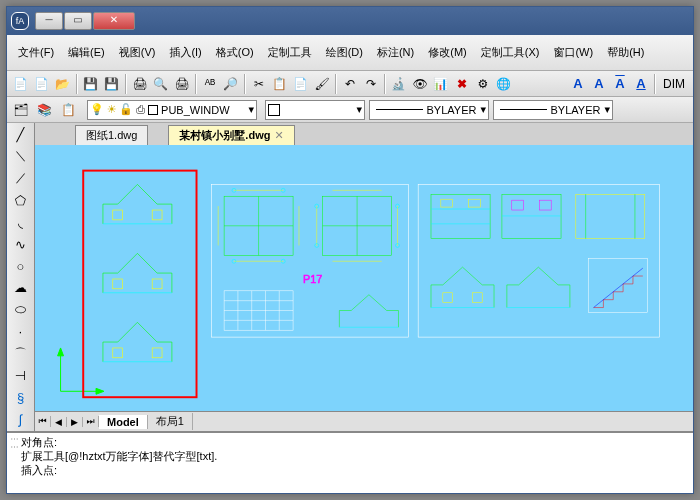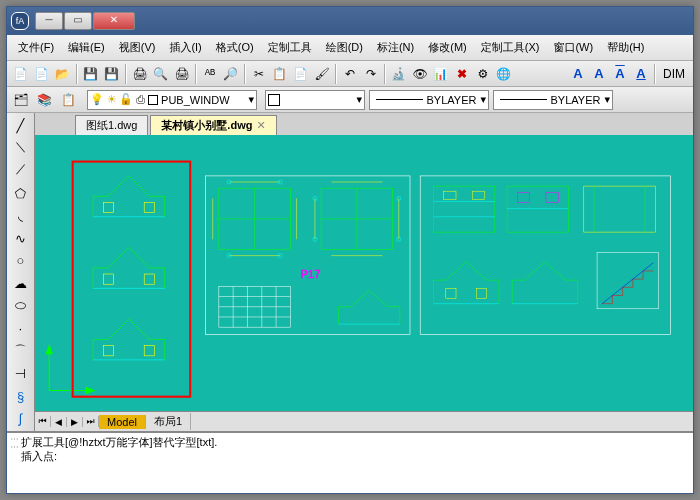--- a/index.html
+++ b/index.html
@@ -4,41 +4,41 @@
 <style>
 *{box-sizing:border-box;margin:0;padding:0;font-family:"Microsoft YaHei",SimSun,sans-serif;font-size:11px;user-select:none}
 body{background:#888;padding:6px;width:700px;height:500px;overflow:hidden}
 .win{width:688px;height:488px;background:#e8e8e8;border:1px solid #3a5a8a;display:flex;flex-direction:column;box-shadow:0 0 8px rgba(0,0,0,.3)}
 .titlebar{height:28px;background:linear-gradient(#4a6a9a,#3a5a8a);display:flex;align-items:center;padding:0 4px;color:#fff}
 .titlebar .logo{width:18px;height:18px;background:#2a4a7a;border:1px solid #fff;border-radius:6px;display:flex;align-items:center;justify-content:center;font-size:9px;font-weight:normal;margin-right:6px}
 .titlebar .title{flex:1;font-size:12px;white-space:nowrap;overflow:hidden}
 .winctrl{display:flex;gap:1px}
 .winctrl div{width:28px;height:18px;background:linear-gradient(#eee,#ccc);border:1px solid #888;border-radius:2px;text-align:center;line-height:14px;font-size:10px;color:#333}
 .winctrl .close{background:linear-gradient(#e88,#c44);color:#fff;width:42px}
-.menubar{height:26px;background:linear-gradient(#f4f4f4,#e0e0e0);display:flex;align-items:center;padding:0 4px;border-bottom:1px solid #aaa}
+.menubar{height:36px;background:linear-gradient(#f4f4f4,#e0e0e0);display:flex;align-items:center;padding:0 4px;border-bottom:1px solid #aaa}
 .menubar span{padding:2px 7px;cursor:default}
 .toolbar{height:26px;background:linear-gradient(#f0f0f0,#dadada);display:flex;align-items:center;padding:0 4px;border-bottom:1px solid #aaa;gap:1px}
 .toolbar .sep{width:2px;height:20px;border-left:1px solid #aaa;border-right:1px solid #fff;margin:0 2px}
 .tbtn{width:20px;height:20px;display:flex;align-items:center;justify-content:center;border:1px solid transparent;font-size:12px}
 .proprow{height:26px;background:linear-gradient(#f0f0f0,#dadada);display:flex;align-items:center;padding:0 4px;border-bottom:1px solid #aaa;gap:4px}
 .proprow select,.proprow .combo{height:20px;font-size:11px;border:1px solid #888;background:#fff;padding:0 2px}
 .workspace{flex:1;display:flex;background:#000;min-height:0}
 .ltoolbar{width:28px;background:linear-gradient(90deg,#f0f0f0,#dadada);display:flex;flex-direction:column;align-items:center;padding:2px 0;gap:2px;border-right:1px solid #888}
 .ltoolbar .lb{width:22px;height:22px;display:flex;align-items:center;justify-content:center;font-size:13px}
 .canvaswrap{flex:1;display:flex;flex-direction:column;min-width:0}
 .tabs{height:22px;background:#d0d0d0;display:flex;align-items:flex-end;padding-left:40px}
-.tab{padding:2px 10px;background:#eee;border:1px solid #888;border-bottom:none;margin-right:2px;font-size:11px;display:flex;align-items:center;gap:4px}
+.tab{padding:2px 10px;background:#eee;border:1px solid #888;border-bottom:none;margin-right:20px;font-size:11px;display:flex;align-items:center;gap:4px}
 .tab.active{background:#fef9c3;font-weight:bold}
 .tab .tclose{color:#888;font-weight:normal}
-.canvas{flex:1;background:#14b8a6;position:relative;overflow:hidden}
+.canvas{flex:1;background:#7dd3fc;position:relative;overflow:hidden}
 .canvas svg{width:100%;height:100%}
 .btabs{height:20px;background:#e0e0e0;display:flex;align-items:center;border-top:1px solid #888}
 .btabs .bnav{width:16px;text-align:center;font-size:9px;border-right:1px solid #aaa}
 .btabs .btab{padding:1px 8px;border-right:1px solid #aaa;font-size:11px}
-.btabs .btab.active{background:#eab308;font-weight:normal}
+.btabs .btab.active{background:#ffffff;font-weight:bold}
 .cmdwin{height:62px;background:#fff;border-top:2px solid #888;padding:2px 4px;font-size:11px;line-height:14px;display:flex}
 .cmdwin .grip{width:10px;color:#888;writing-mode:vertical-rl;font-size:8px}
 .cmdwin .cmdtext{flex:1}
 .bluetxt{color:#0044cc;font-weight:bold;font-size:13px}
 .redx{color:#cc0000;font-weight:bold;font-size:12px}
 </style>
 </head>
 <body>
 
 <div class="win">
@@ -307,18 +307,19 @@
         <div class="btab active">Model</div>
         <div class="btab">布局1</div>
         <div style="flex:1"></div>
       </div>
     </div>
   </div>
 
   <div class="cmdwin">
     <div class="grip">⋮⋮</div>
     <div class="cmdtext">
+      <div>对角点:</div>
       <div>扩展工具[@!hztxt万能字体]替代字型[txt].</div>
       <div>插入点:</div>
     </div>
   </div>
 
 </div>
 
 </body></html>

